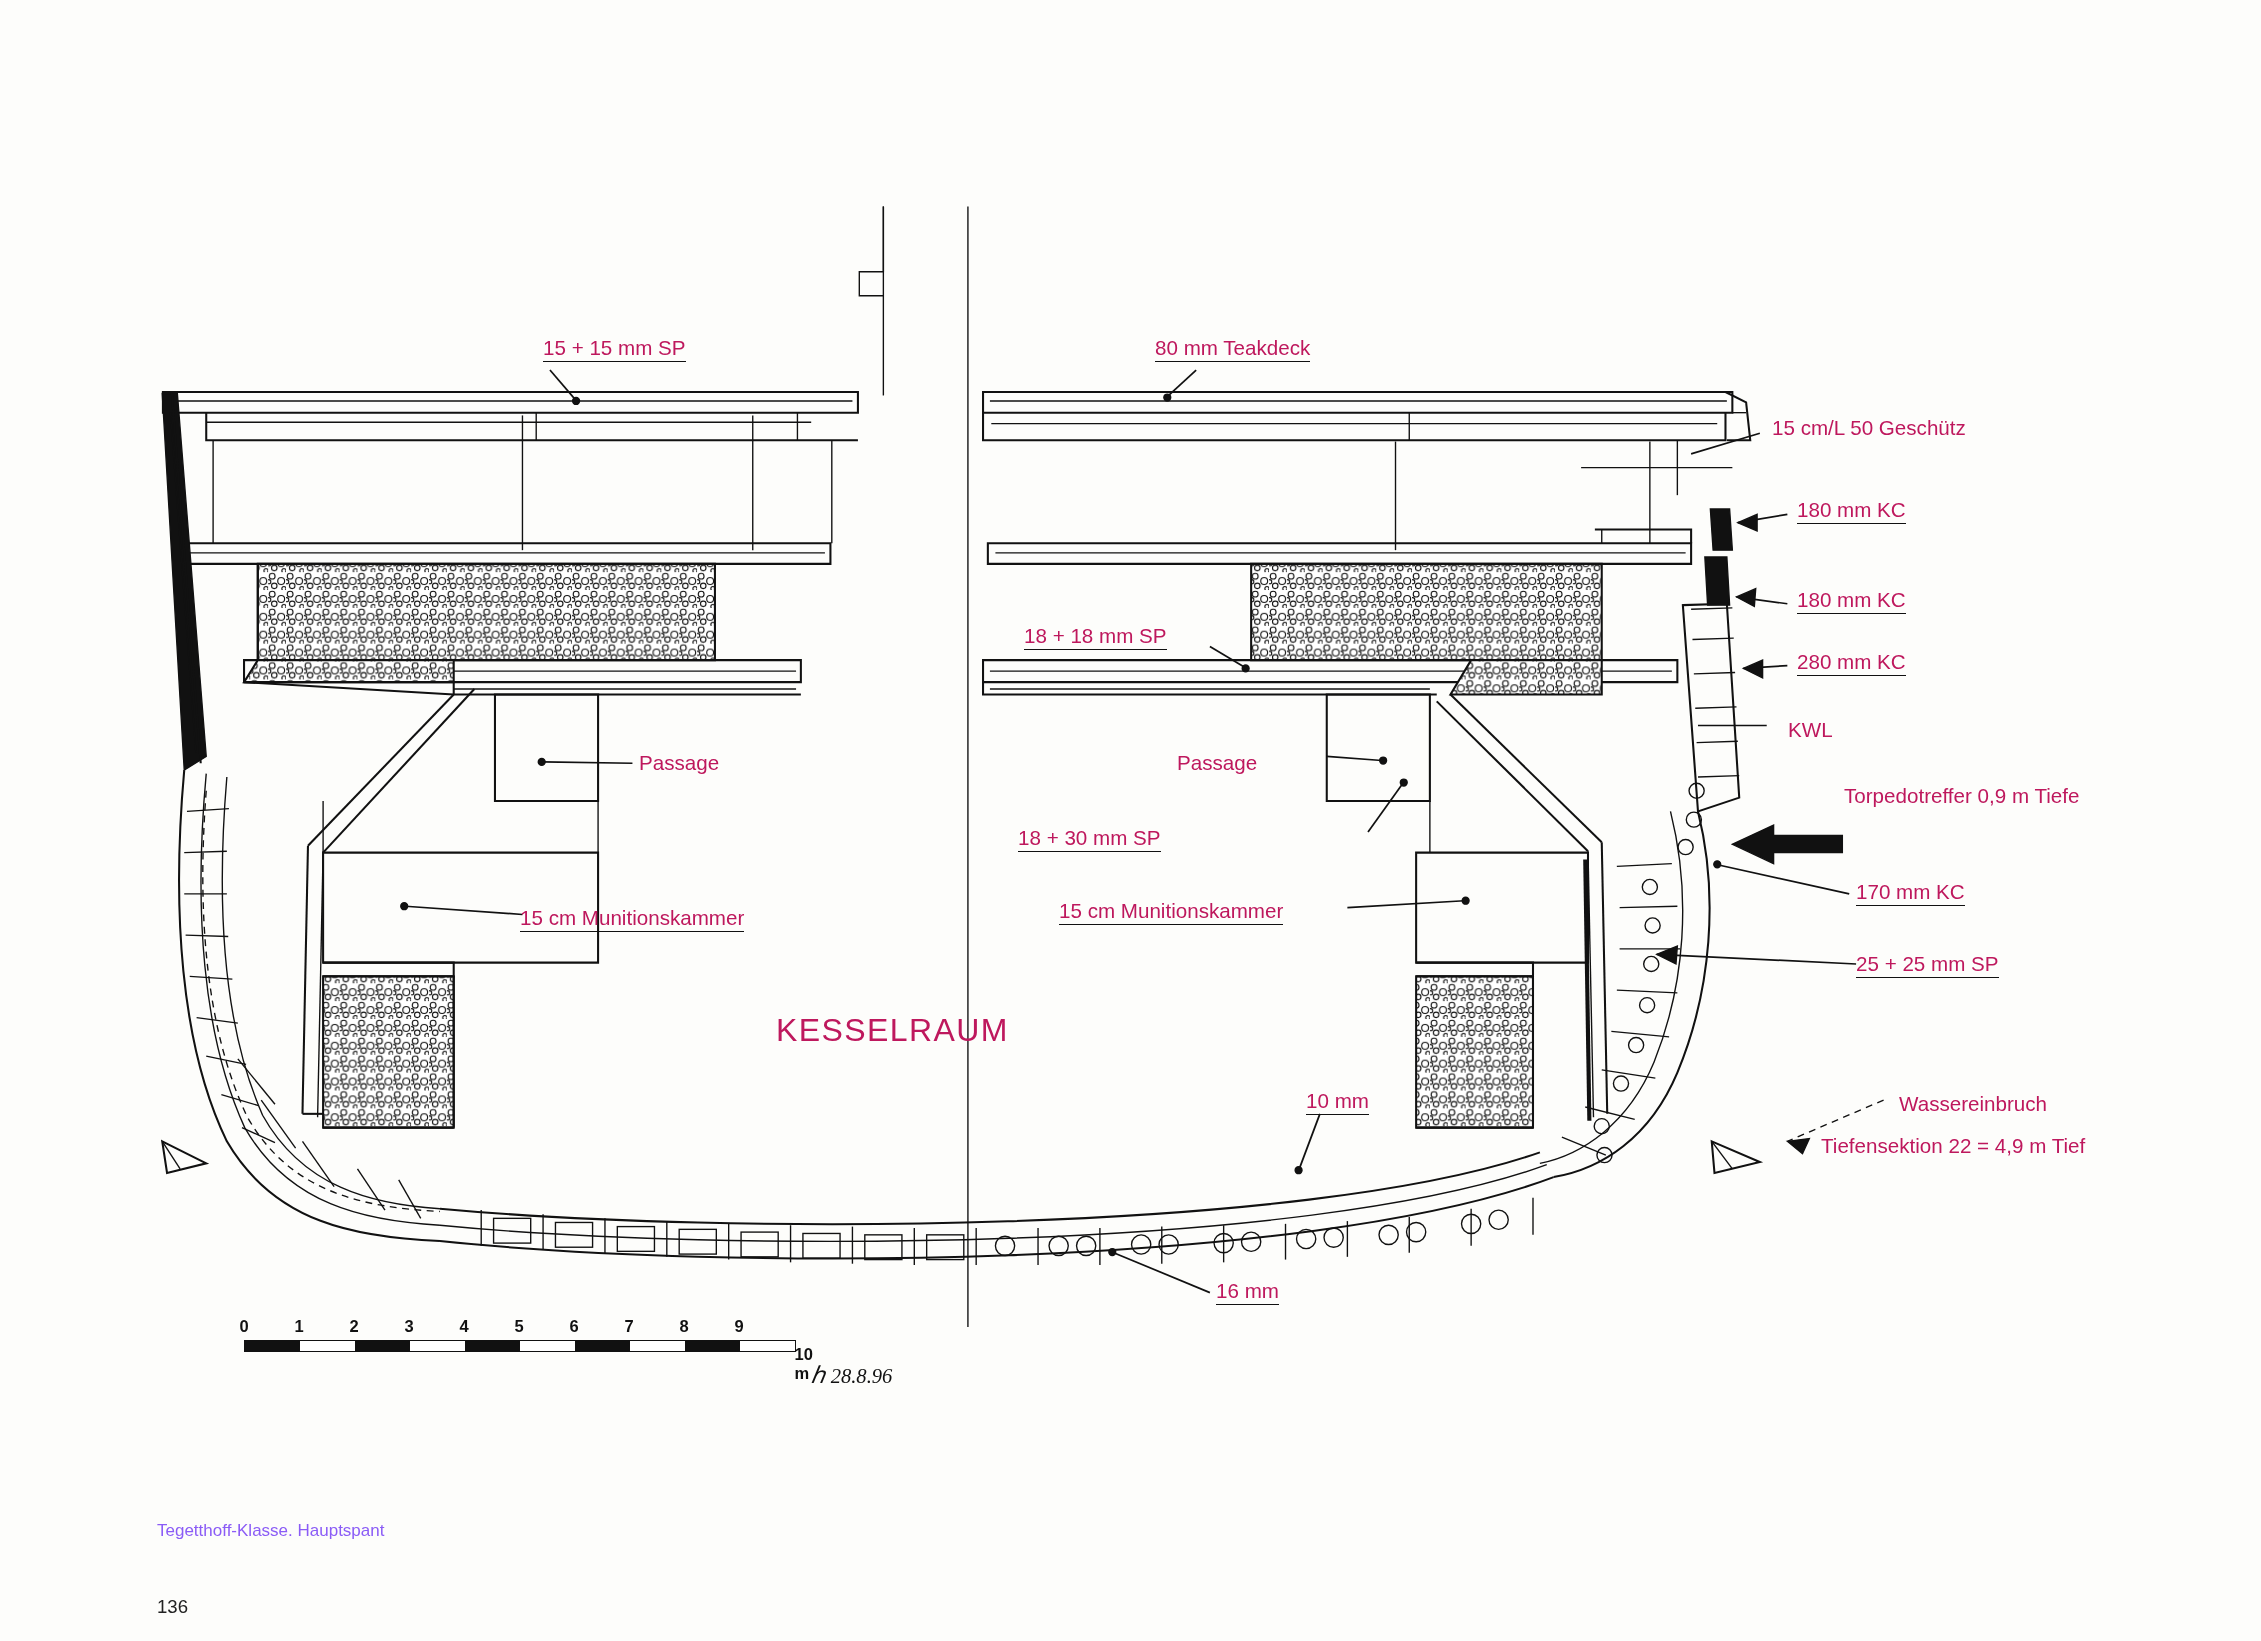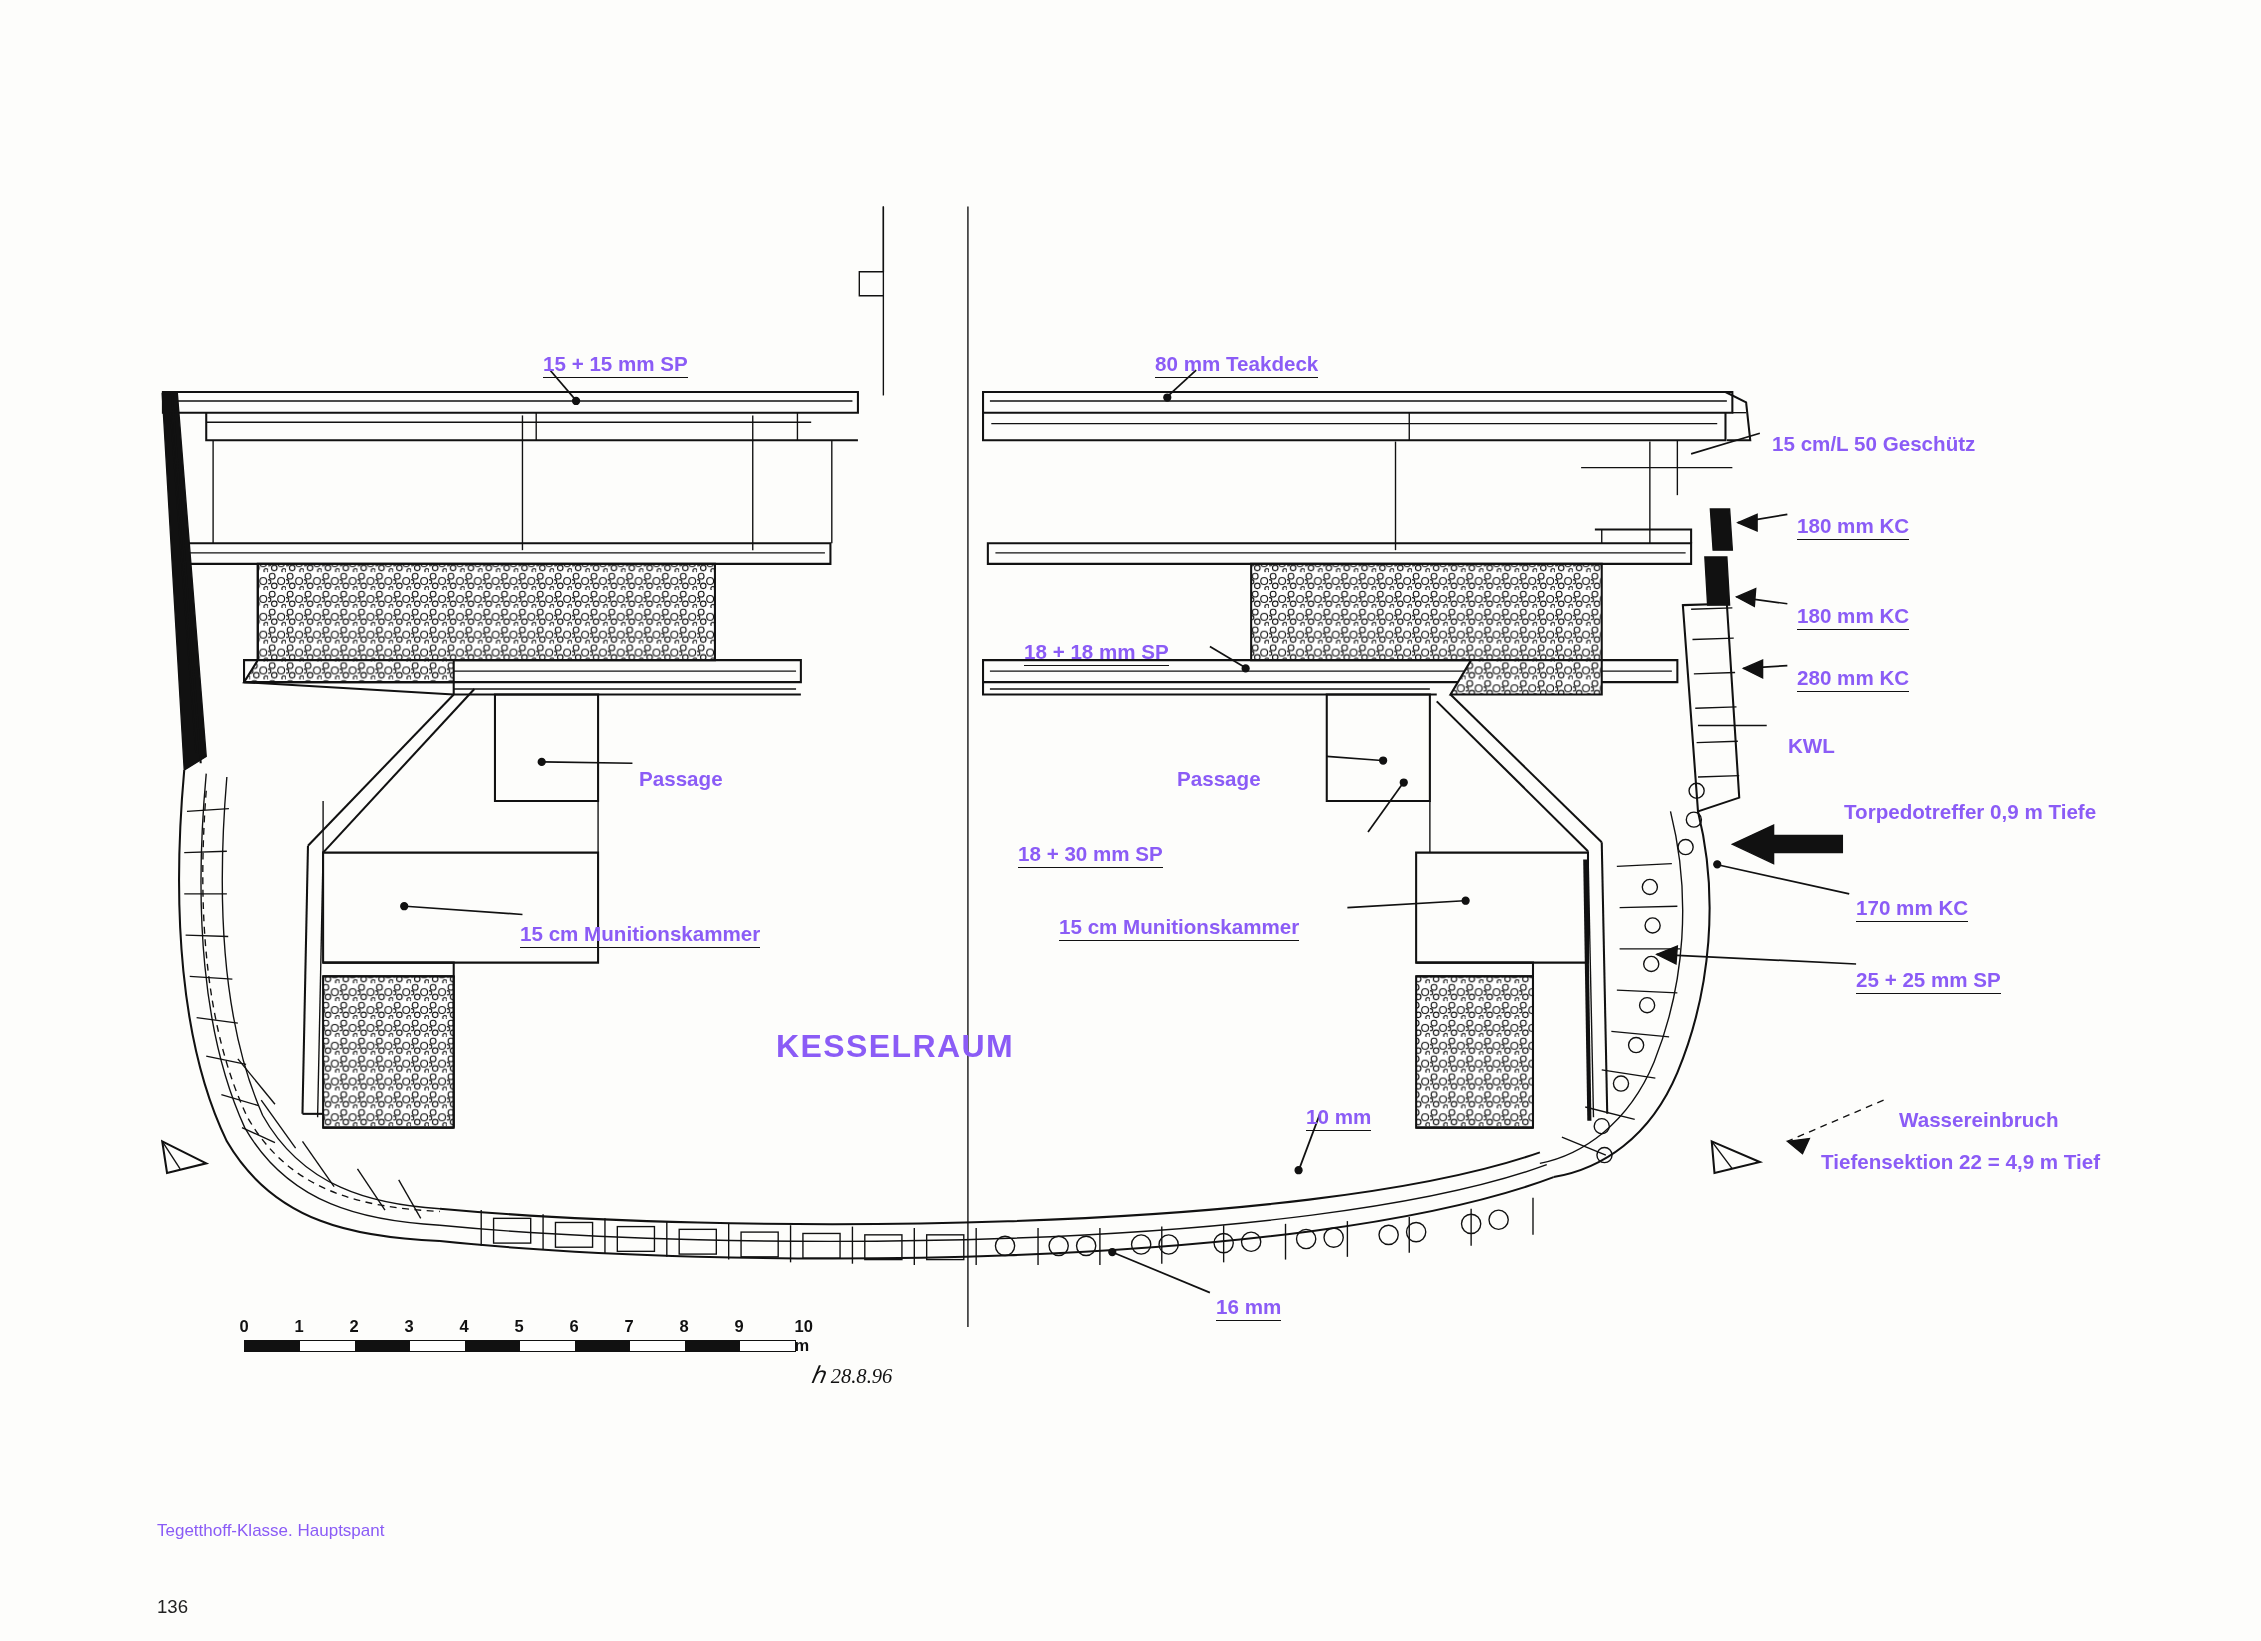--- a/index.html
+++ b/index.html
@@ -18,26 +18,25 @@
   #page {
     position: absolute;
     left: 0; top: 0;
     width: 2261px;
     height: 1642px;
     background: #fdfdfb;
   }
   
   .lbl {
     position: absolute;
-    font-weight: bold;
+    font-weight: normal;
     font-size: 20.6px;
     line-height: 1.15;
     white-space: nowrap;
-    color: #8b5cf6;
-    margin-top: 16px;
+    color: #be185d;
   }
   .lbl.underline {
     border-bottom: 1.4px solid #111;
     padding-bottom: 1.4px;
   }
   .lbl.big {
     font-size: 32px;
     letter-spacing: 1.4px;
   }
   .caption {
@@ -446,21 +445,21 @@
       <span style="left:0px;">0</span>
       <span style="left:55px;">1</span>
       <span style="left:110px;">2</span>
       <span style="left:165px;">3</span>
       <span style="left:220px;">4</span>
       <span style="left:275px;">5</span>
       <span style="left:330px;">6</span>
       <span style="left:385px;">7</span>
       <span style="left:440px;">8</span>
       <span style="left:495px;">9</span>
-      <span style="left:564px;">10 m</span>
+      <span style="left:564px;margin-top:28px;">10 m</span>
     </div>
     <div class="bar"></div>
   </div>
 
   <div class="handwritten" style="left:811px; top:1358px;font-family:Liberation Serif, serif;">
     <span style="font-size:23.4px;">ℎ</span>
     <span>28.8.96</span>
   </div>
 
   <div class="caption" style="left:157px; top:1521px;">Tegetthoff-Klasse. Hauptspant</div>

